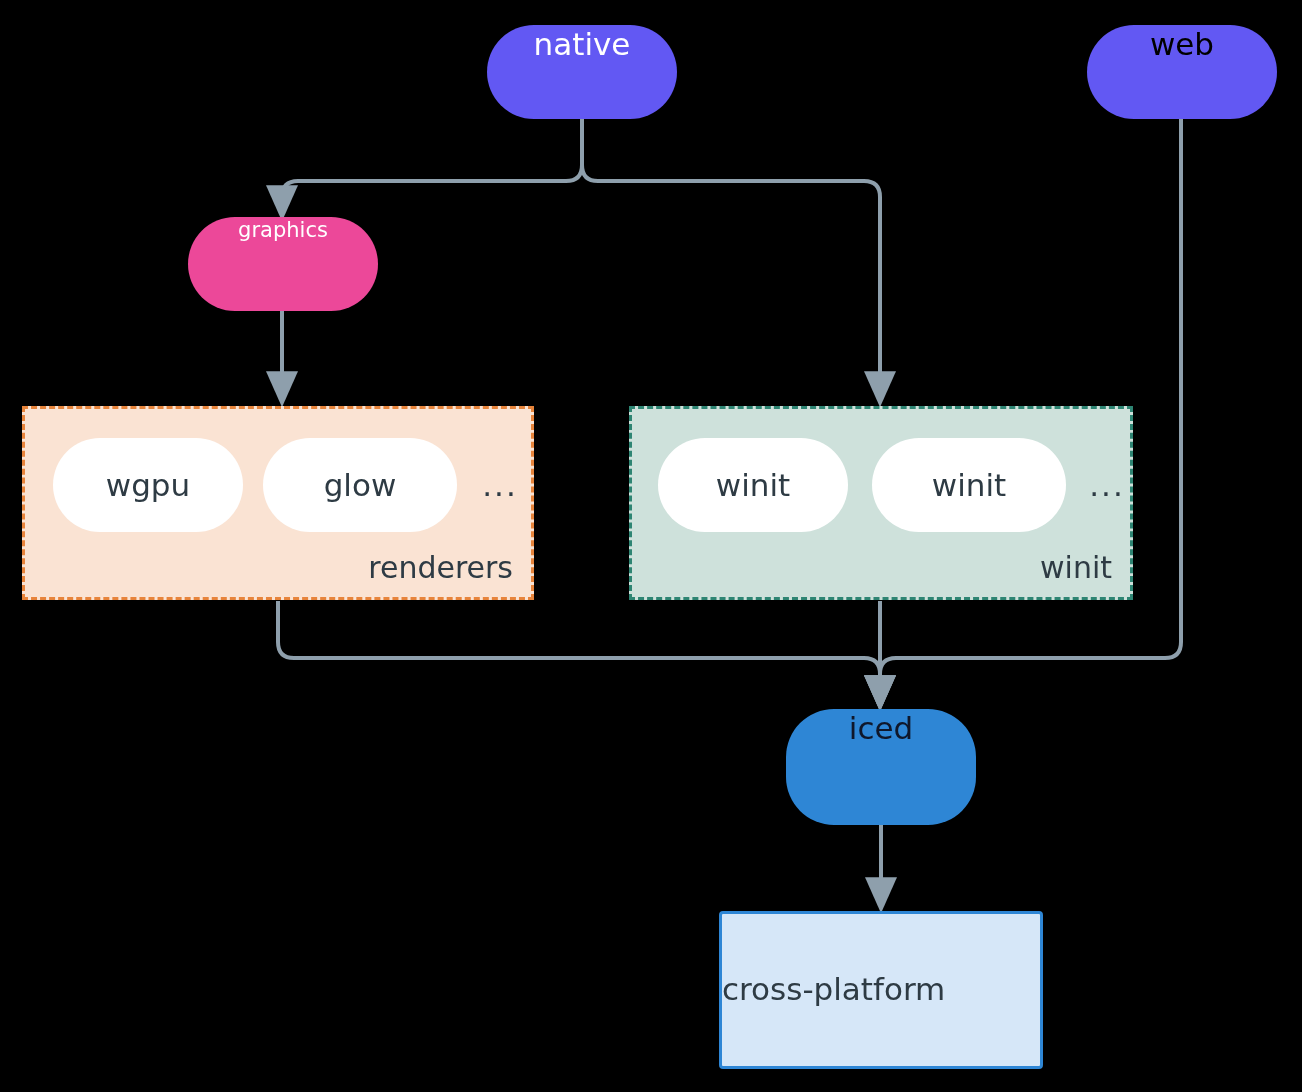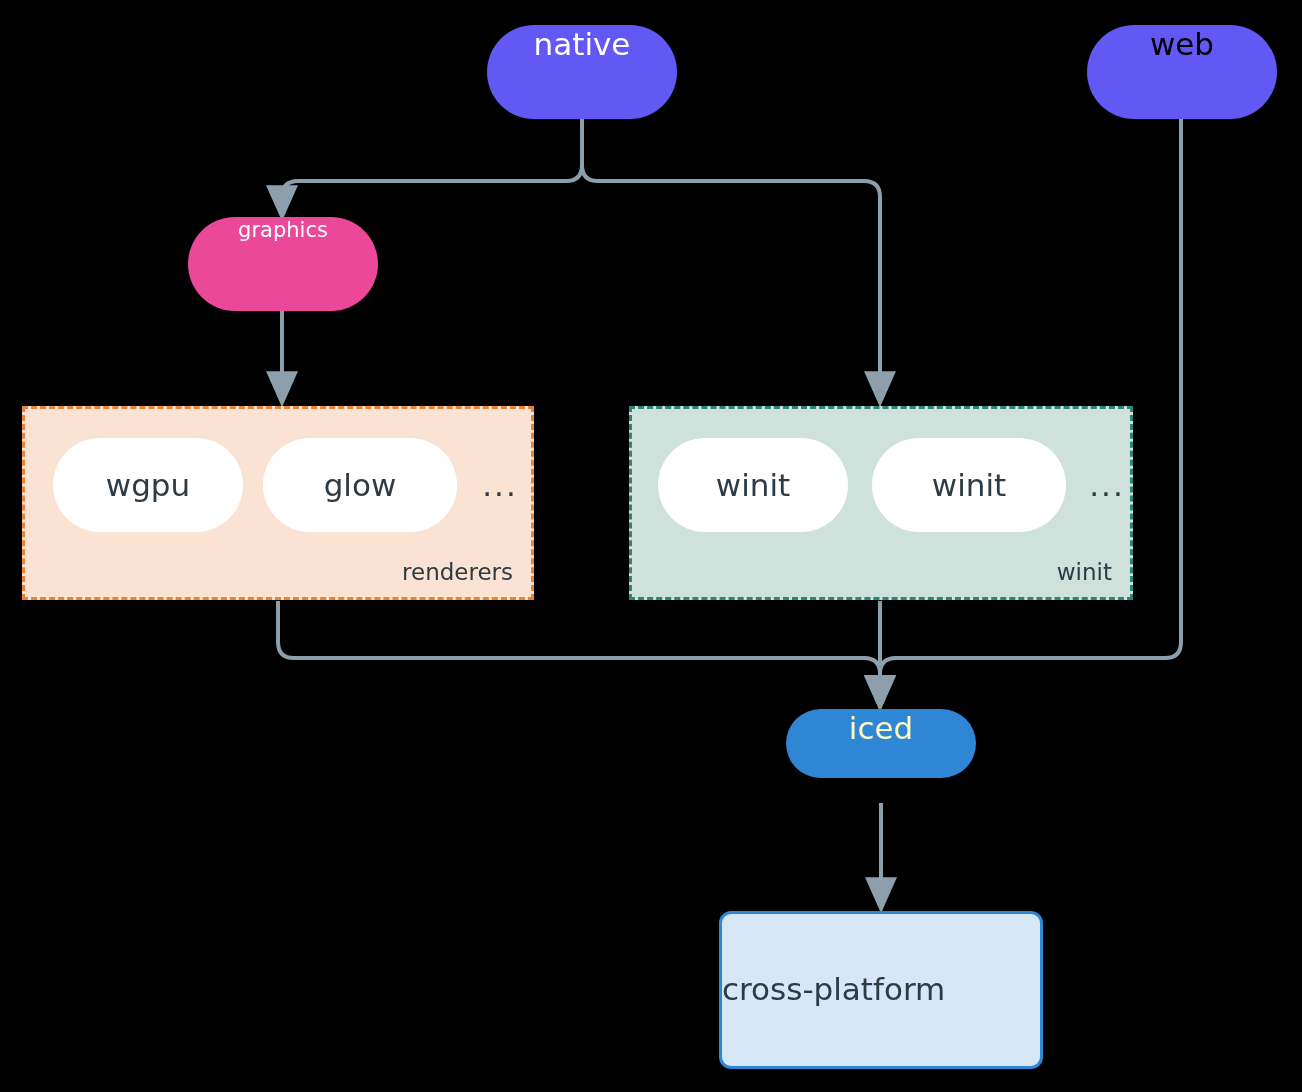--- a/index.html
+++ b/index.html
@@ -59,33 +59,33 @@
     width: 190px;
     height: 94px;
     background: #ec4899;
     color: #ffffff;
     font-size: 21px;
   }
   .node-iced {
     left: 786px;
     top: 709px;
     width: 190px;
-    height: 69px;
+    height: 116px;
     background: #2E86D5;
-    color: #fef9c3;
+    color: #0f172a;
     font-size: 31px;
   }
   .node-app {
     left: 719px;
     top: 911px;
     width: 324px;
     height: 158px;
     background: #D6E7F8;
     border: 3px solid #2E86D5;
-    border-radius: 12px;
+    border-radius: 4px;
     color: #2E3B44;
     font-size: 31px;
     flex-direction: column;
   }
   .node-app span { display: block; }
 
   .cluster {
     position: absolute;
     box-sizing: border-box;
   }
@@ -102,21 +102,21 @@
     top: 406px;
     width: 504px;
     height: 194px;
     background: #CEE1DB;
     border: 3px dashed #2E8573;
   }
   .cluster-label {
     position: absolute;
     right: 18px;
     bottom: 12px;
-    font-size: 23px;
+    font-size: 30px;
     color: #2E3B44;
   }
   .leaf {
     position: absolute;
     box-sizing: border-box;
     display: flex;
     align-items: center;
     justify-content: center;
     background: #FFFFFF;
     color: #2E3B44;

